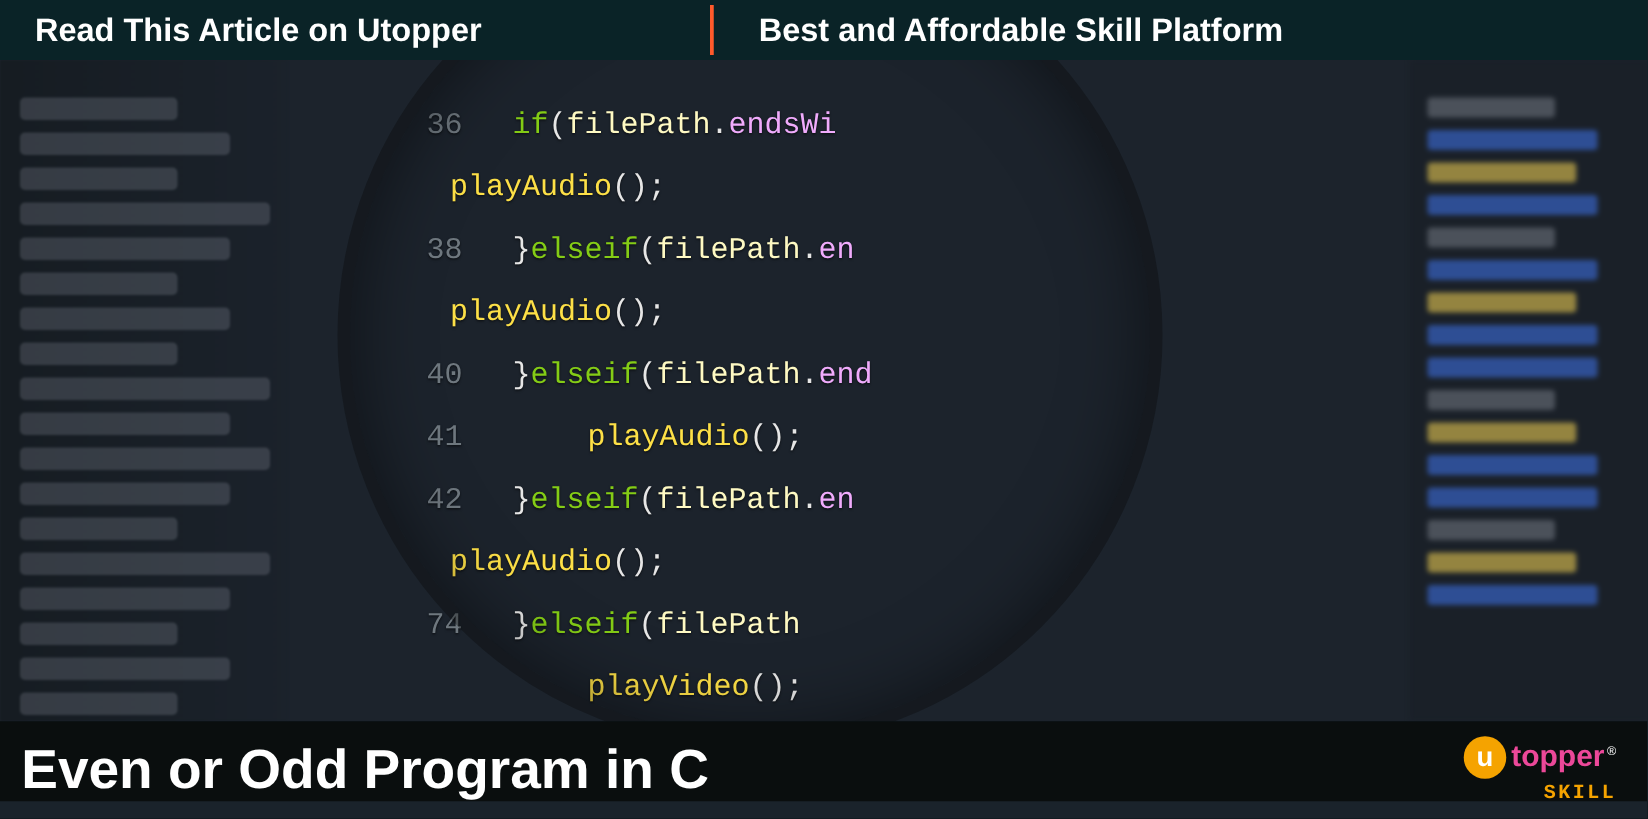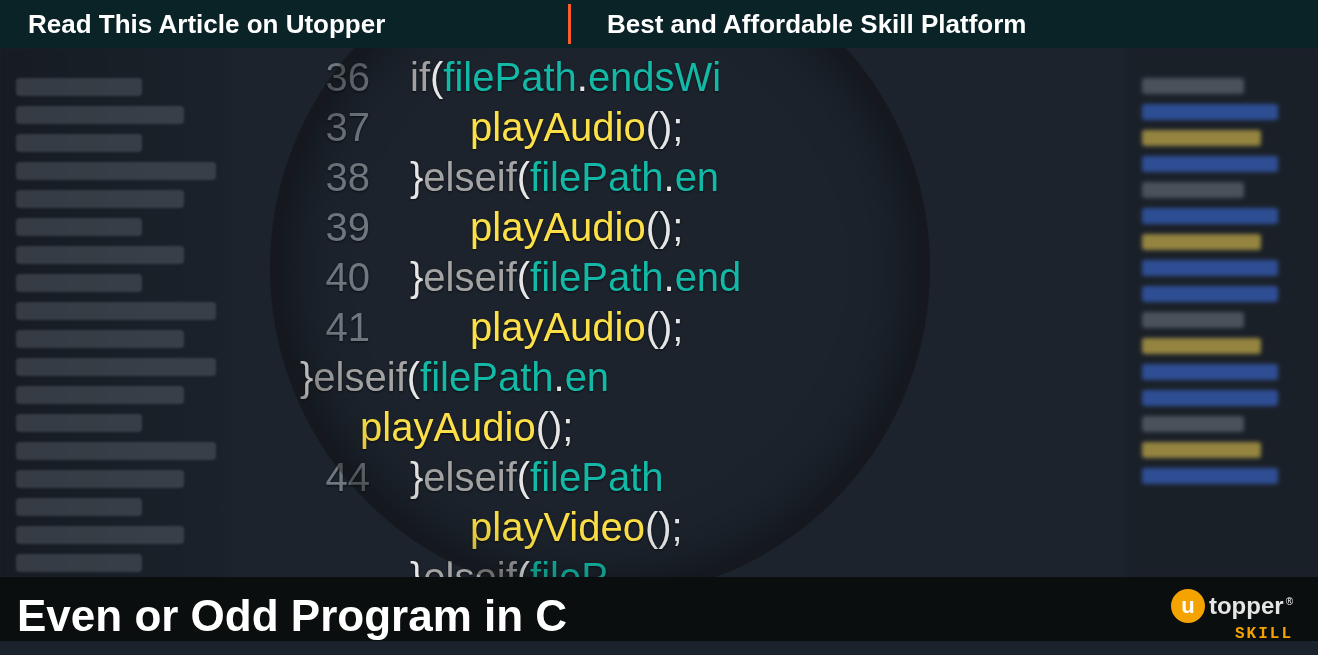--- a/index.html
+++ b/index.html
@@ -69,37 +69,37 @@
     height:16px;
     margin:10px 4px;
     border-radius:3px;
   }
   .right-blur .blue   { background:rgba(60,110,220,0.6); width:80%; }
   .right-blur .yellow { background:rgba(230,200,80,0.6); width:70%; }
   .right-blur .grey   { background:rgba(150,155,165,0.4); width:60%; }
   
   .code-center {
     position:absolute;
-    left:300px; top:4px;
-    font-family: Liberation Sans, sans-serif;
-    font-size:40px;
+    left:300px; top:28px;
+    font-family: Liberation Mono, monospace;
+    font-size:24px;
     line-height:50px;
     filter: drop-shadow(0 1px 1px rgba(0,0,0,0.6));
   }
   .code-row { display:flex; white-space:nowrap; }
   .ln {
     color:#6f787f;
     width:70px;
     text-align:right;
     margin-right:40px;
   }
-  .kw   { color:#a3a3a3; }
+  .kw   { color:#84cc16; }
   .br   { color:#e6e6e6; }
-  .fn   { color:#14b8a6; }
-  .id   { color:#14b8a6; }
+  .fn   { color:#f0abfc; }
+  .id   { color:#fef9c3; }
   .call { color:#fde047; }
   .dot  { color:#e6e6e6; }
   .pad  { display:inline-block; width:60px; }
   
   .lens {
     position:absolute;
     left:270px; top:-110px;
     width:660px; height:660px;
     border-radius:50%;
     border:10px solid rgba(10,10,10,0.35);
@@ -134,21 +134,21 @@
     width:34px; height:34px;
     border-radius:50%;
     background:#f5a300;
     color:#ffffff;
     font-weight:800;
     font-size:22px;
     display:flex; align-items:center; justify-content:center;
     margin-right:4px;
   }
   .logo-text {
-    color:#e5e5e5;
+    color:#ec4899;
     font-weight:700;
     font-size:24px;
   }
   .logo-r {
     color:#ffffff;
     font-size:10px;
     margin-left:2px;
     margin-bottom:10px;
   }
   .logo-skill {
@@ -221,37 +221,35 @@
   <div class="code-center" id="code-center">
       <div class="code-row">
         <span class="ln">36</span>
         <span class="kw">if</span>
         <span class="br">(</span>
         <span class="id">filePath</span>
         <span class="dot">.</span>
         <span class="fn">endsWi</span>
       </div>
       <div class="code-row">
-        <span class="ln">37</span>
         <span class="pad"></span>
         <span class="call">playAudio </span>
         <span class="br">();</span>
       </div>
       <div class="code-row">
         <span class="ln">38</span>
         <span class="br">} </span>
         <span class="kw">else </span>
         <span class="kw">if</span>
         <span class="br">(</span>
         <span class="id">filePath</span>
         <span class="dot">.</span>
         <span class="fn">en</span>
       </div>
       <div class="code-row">
-        <span class="ln">39</span>
         <span class="pad"></span>
         <span class="call">playAudio </span>
         <span class="br">();</span>
       </div>
       <div class="code-row">
         <span class="ln">40</span>
         <span class="br">} </span>
         <span class="kw">else </span>
         <span class="kw">if</span>
         <span class="br">(</span>
@@ -259,35 +257,36 @@
         <span class="dot">.</span>
         <span class="fn">end</span>
       </div>
       <div class="code-row">
         <span class="ln">41</span>
         <span class="pad"></span>
         <span class="call">playAudio </span>
         <span class="br">();</span>
       </div>
       <div class="code-row">
+        <span class="ln">42</span>
         <span class="br">} </span>
         <span class="kw">else </span>
         <span class="kw">if</span>
         <span class="br">(</span>
         <span class="id">filePath</span>
         <span class="dot">.</span>
         <span class="fn">en</span>
       </div>
       <div class="code-row">
         <span class="pad"></span>
         <span class="call">playAudio </span>
         <span class="br">();</span>
       </div>
       <div class="code-row">
-        <span class="ln">44</span>
+        <span class="ln">74</span>
         <span class="br">} </span>
         <span class="kw">else </span>
         <span class="kw">if</span>
         <span class="br">(</span>
         <span class="id">filePath</span>
       </div>
       <div class="code-row">
         <span class="ln"></span>
         <span class="pad"></span>
         <span class="call">playVideo </span>

